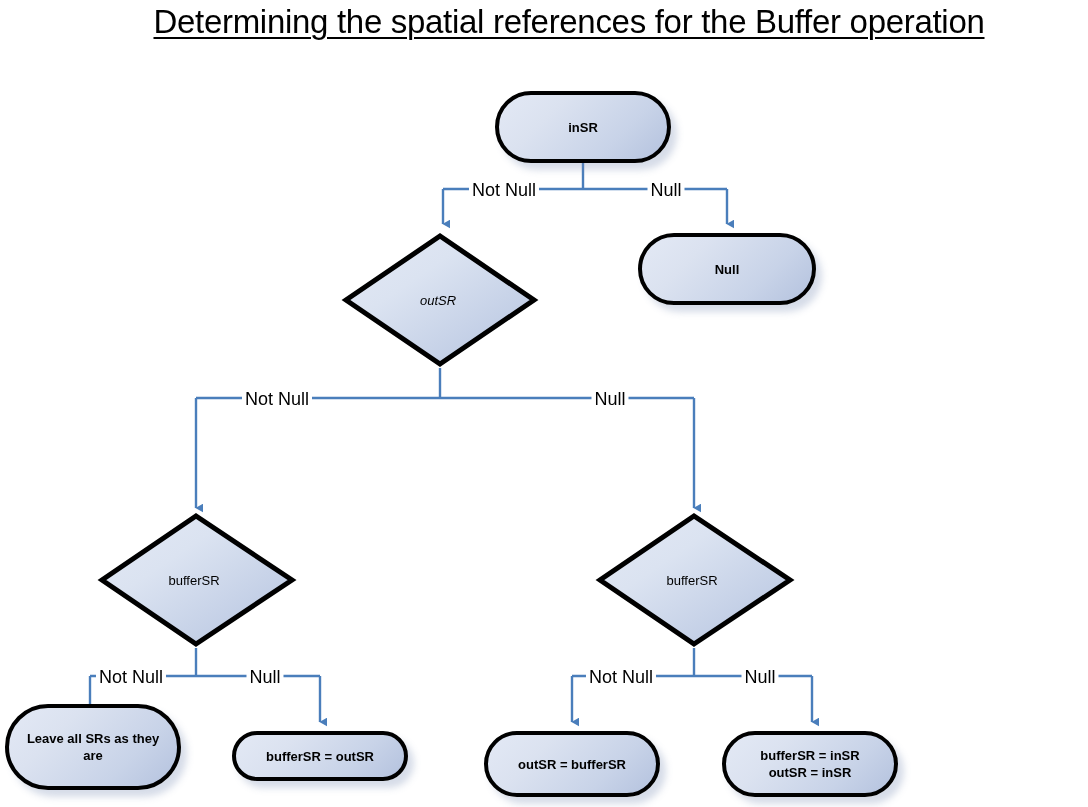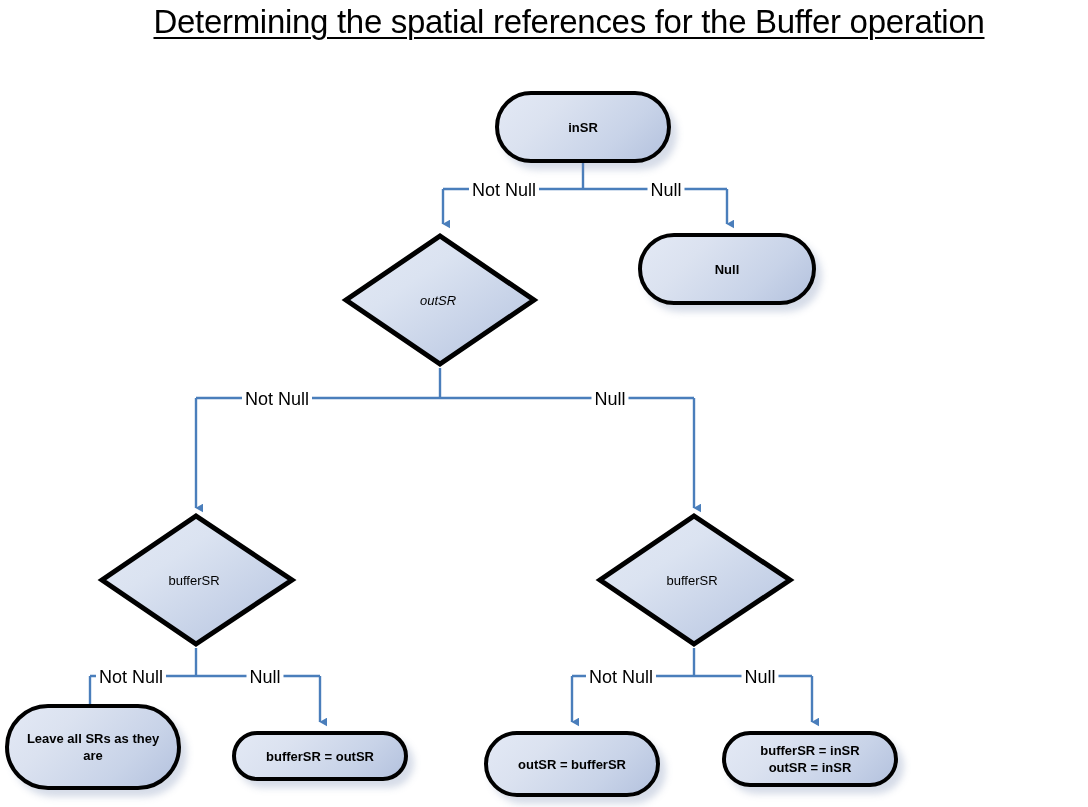--- a/index.html
+++ b/index.html
@@ -222,18 +222,18 @@
   </div>
 
   <div class="node stadium" style="left:232px; top:731px; width:176px; height:50px;">
     <span class="label">bufferSR = outSR</span>
   </div>
 
   <div class="node stadium" style="left:484px; top:731px; width:176px; height:66px;">
     <span class="label">outSR = bufferSR</span>
   </div>
 
-  <div class="node stadium" style="left:722px; top:731px; width:176px; height:56px;">
+  <div class="node stadium" style="left:722px; top:731px; width:176px; height:66px;">
     <span class="label">bufferSR = inSR
 outSR = inSR</span>
   </div>
 
 </div>
 
 </body></html>

